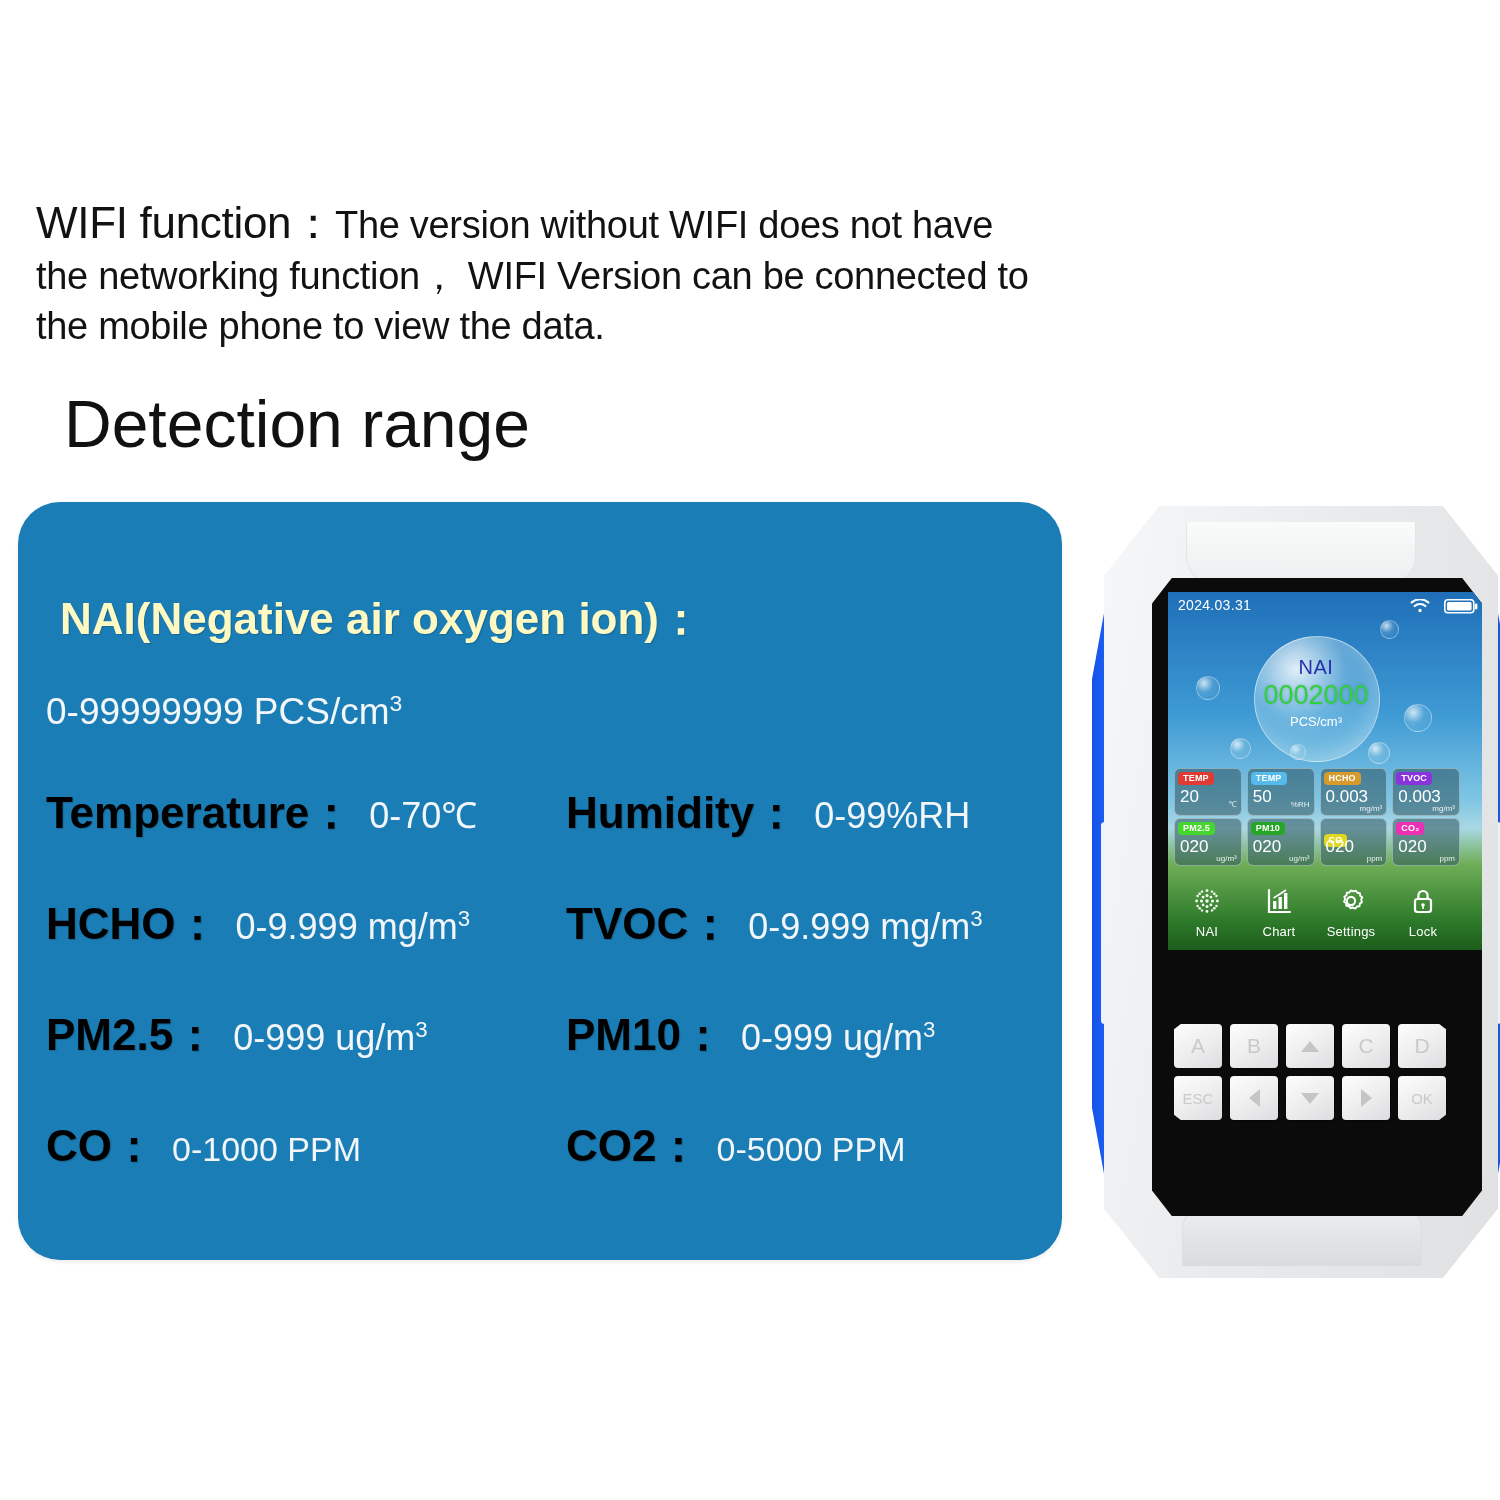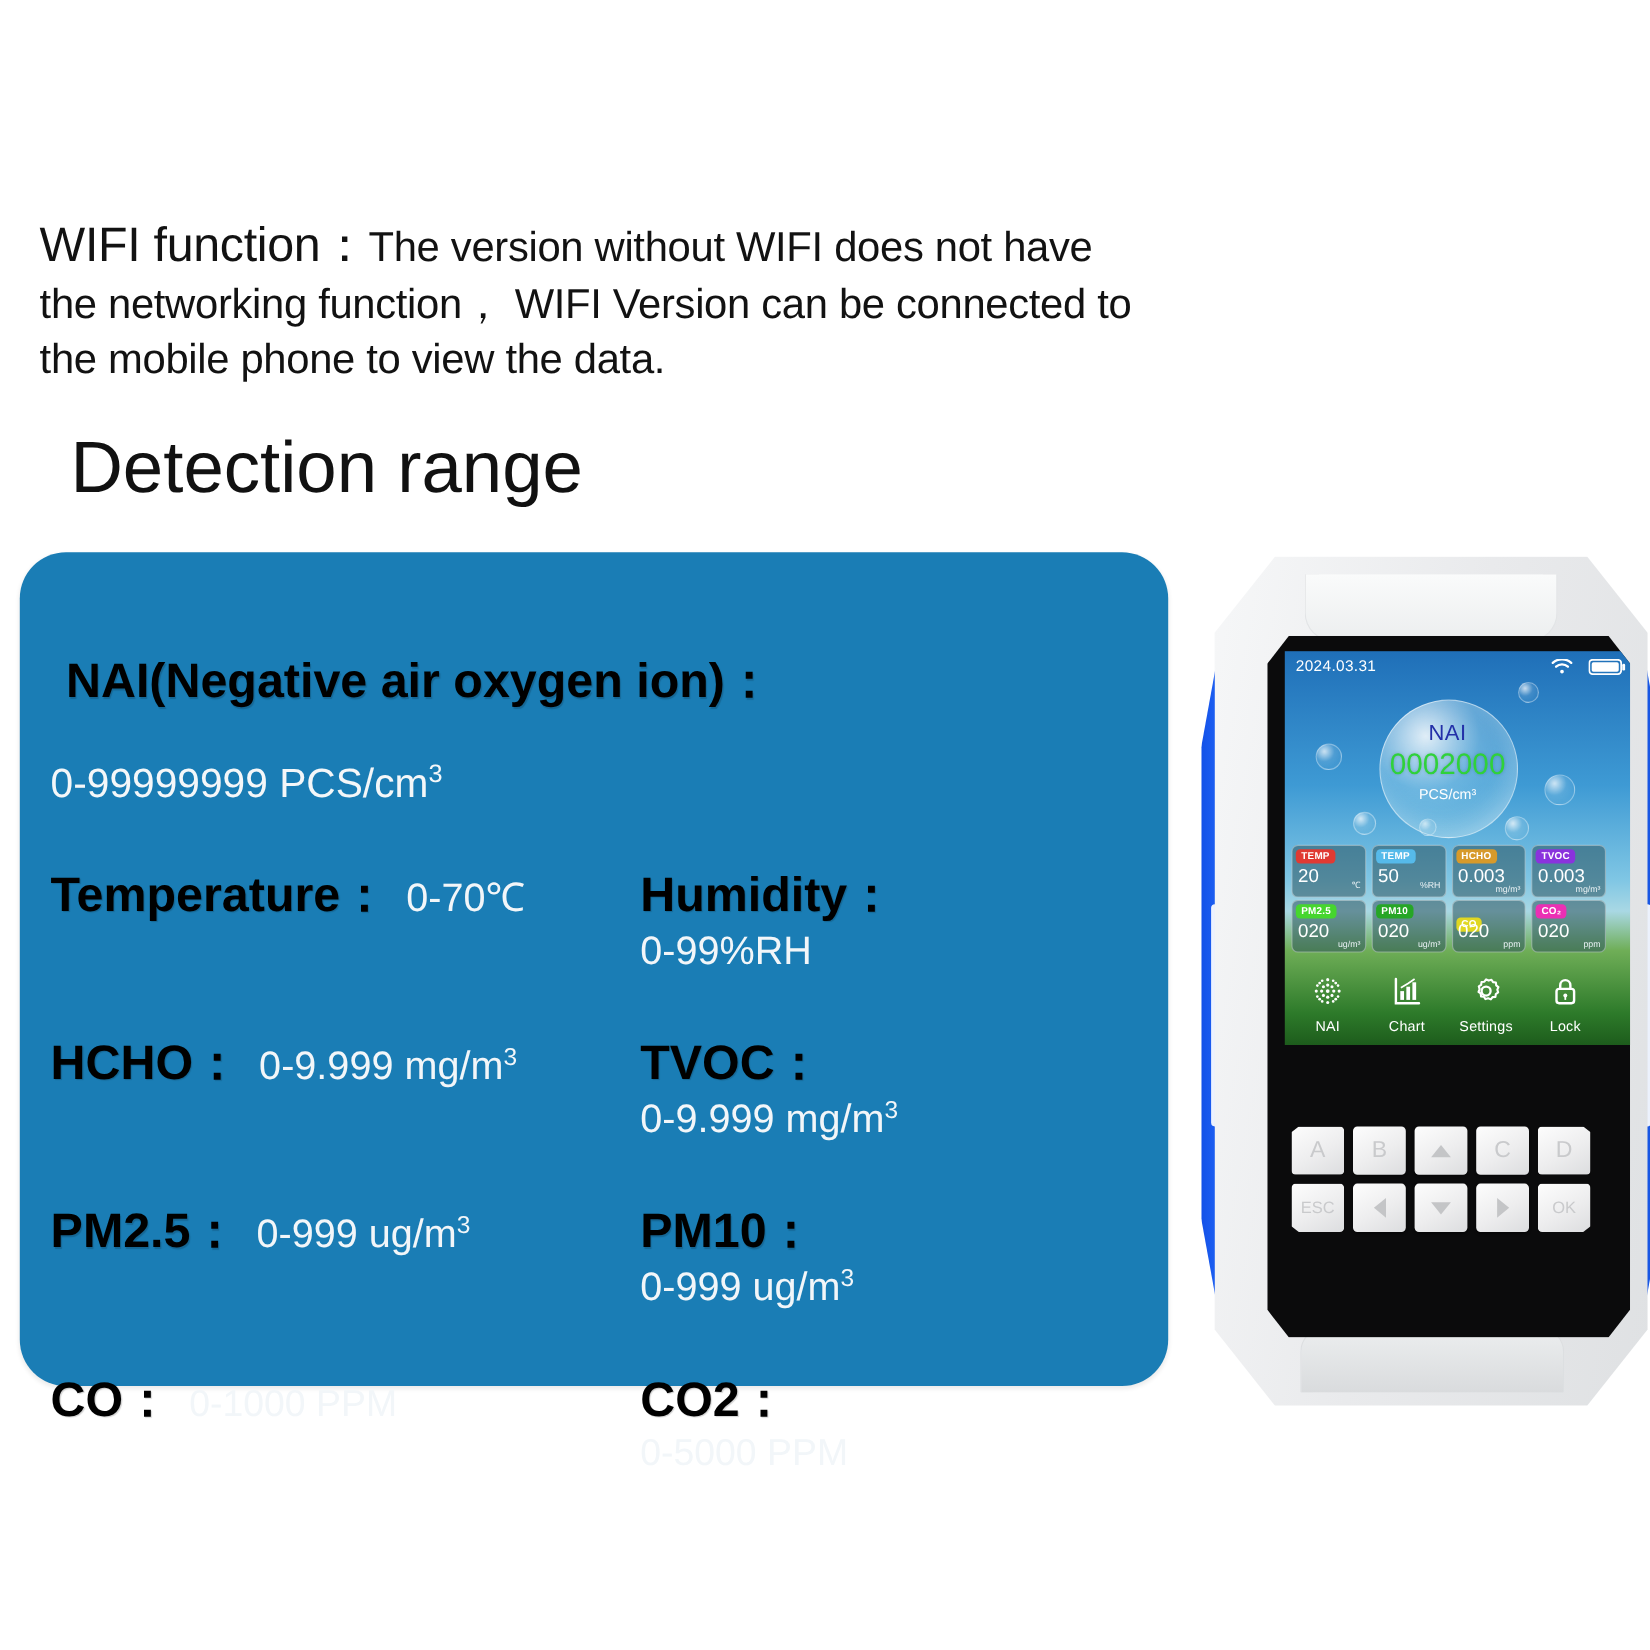--- a/index.html
+++ b/index.html
@@ -37,38 +37,38 @@
   #range-panel{
     position:absolute;
     left:18px; top:502px;
     width:1044px; height:758px;
     background:#1a7db5;
     border-radius:42px;
     box-shadow:0 2px 4px rgba(0,0,0,.08);
   }
   #nai-title{
     position:absolute;left:42px;top:88px;
-    font-size:44px;font-weight:bold;color:#000000;
+    font-size:44px;font-weight:bold;color:#fef9c3;
     text-shadow:1px 1px 1px rgba(0,0,0,.18);
   }
   #nai-range{
     position:absolute;left:28px;top:188px;
     font-size:37px;color:#f4f7f9;
   }
   sup{font-size:.62em;vertical-align:super;}
 
   .grid{
     position:absolute;
     left:28px; top:282px;
     width:990px;
   }
   .grow{display:flex;align-items:baseline;margin-bottom:52px;}
   .cell{display:flex;align-items:baseline;}
   .cell.c1{width:520px;}
-  .cell.c2{width:470px;flex-direction:column;}
+  .cell.c2{width:470px;}
   .plabel{
     font-size:44px;font-weight:bold;color:#000000;
     text-shadow:1px 1px 1px rgba(0,0,0,.18);
     white-space:nowrap;
   }
   .pval{
     font-size:36px;color:#f2f6f9;margin-left:16px;white-space:nowrap;
   }
   .pval.sm{font-size:34px;}
 

